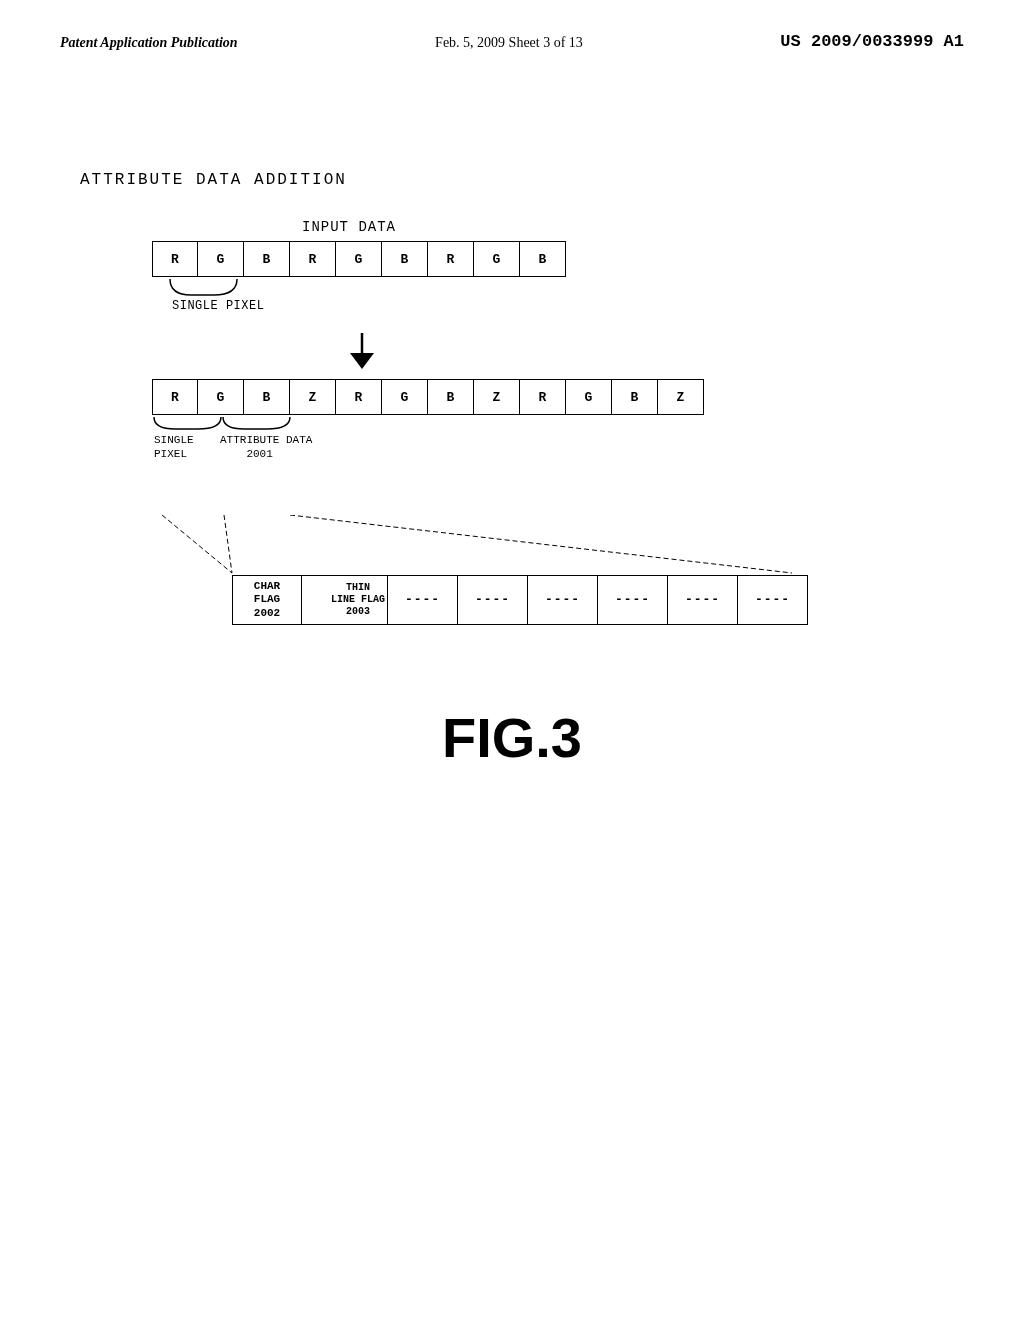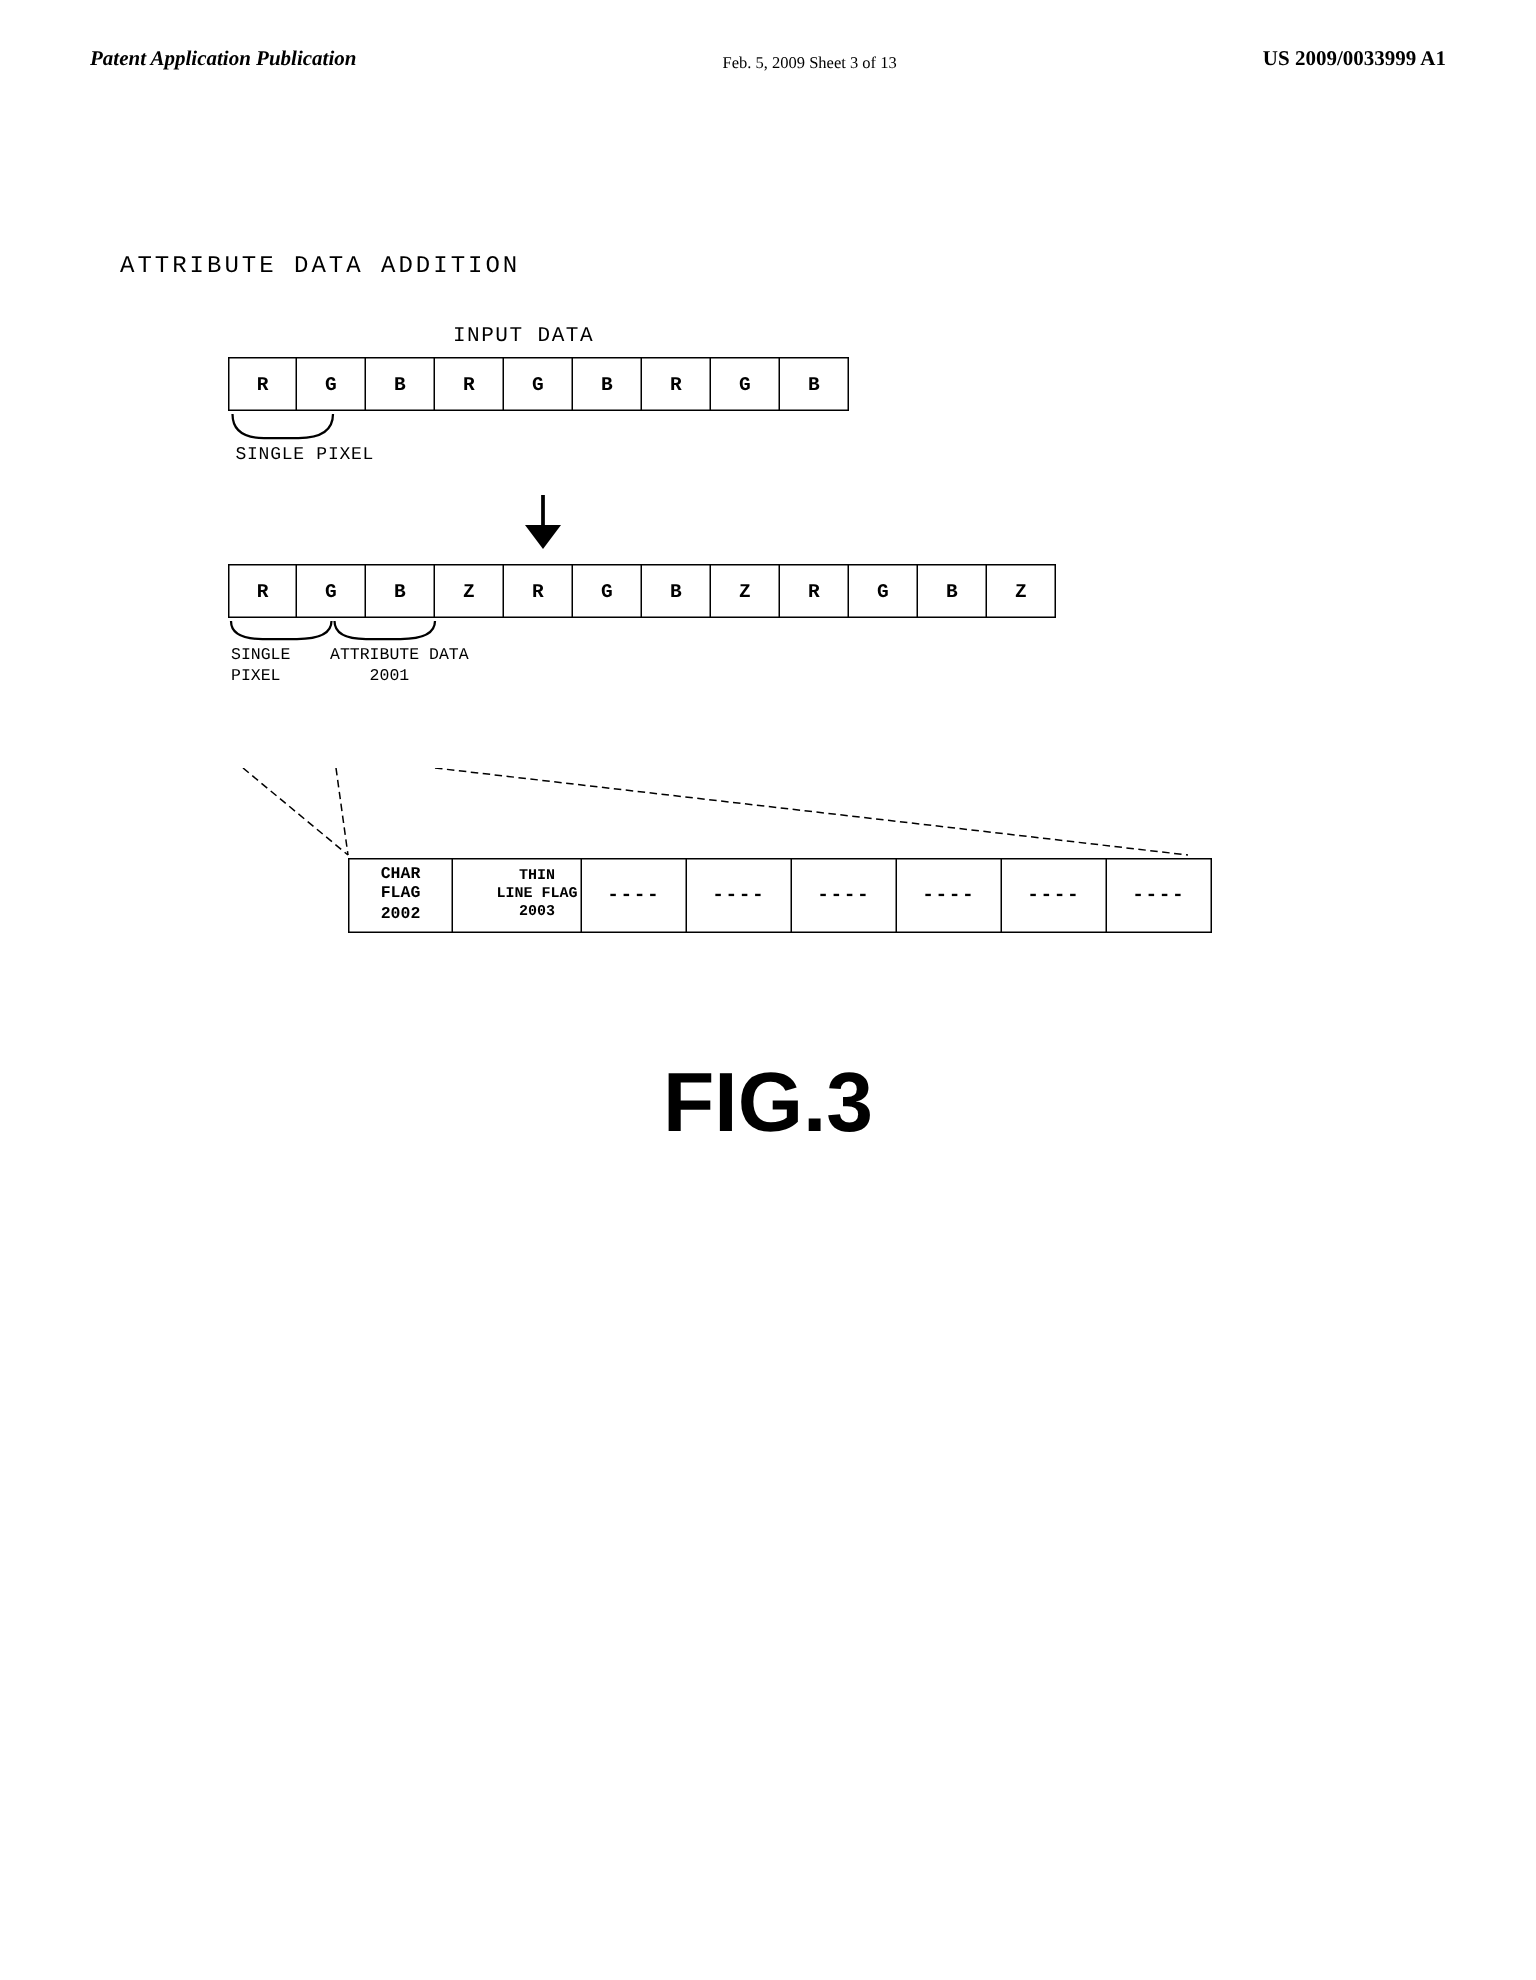--- a/index.html
+++ b/index.html
@@ -14,22 +14,22 @@
 
     
     .header {
       display: flex;
       justify-content: space-between;
       align-items: flex-end;
       padding: 32px 60px 0 60px;
       font-size: 14px;
     }
     .header-left { font-weight: bold; font-style: italic; }
-    .header-center { font-size: 11px; }
-    .header-right { font-size: 14px; font-weight: bold; }
+    .header-center { font-size: 14px; }
+    .header-right { font-size: 17px; font-weight: bold; font-family: Liberation Mono, monospace; }
 
     
     .main {
       padding: 0 80px;
       margin-top: 120px;
     }
 
     
     .section-title {
       text-align: left;
@@ -155,21 +155,21 @@
       <div class="cell">G</div>
       <div class="cell">B</div>
       <div class="cell">R</div>
       <div class="cell">G</div>
       <div class="cell">B</div>
       <div class="cell">R</div>
       <div class="cell">G</div>
       <div class="cell">B</div>
     </div>
 
-    <div style="position: relative; height: 46px; margin-left: 1px; text-decoration: underline;">
+    <div style="position: relative; height: 46px; margin-left: 16px; text-decoration: underline;">
 
       <svg width="150" height="46" style="position:absolute; left:0; top:0;">
 
         <path d="M 2,2 Q 2,18 23,18 L 46,18 Q 69,18 69,2" stroke="#000" stroke-width="1.5" fill="none"></path>
       </svg>
       <div style="position:absolute; left:4px; top:22px; font-family:'Courier New',monospace; font-size:12px; letter-spacing:0.5px;">SINGLE PIXEL</div>
     </div>
 
     <div class="arrow-down-container" style="margin-left: 190px; justify-content: flex-start;">
       <svg width="40" height="40">

